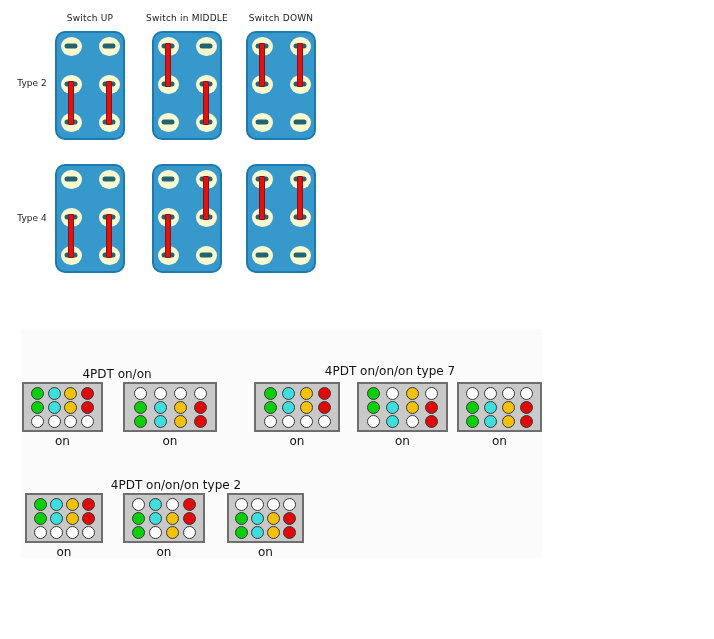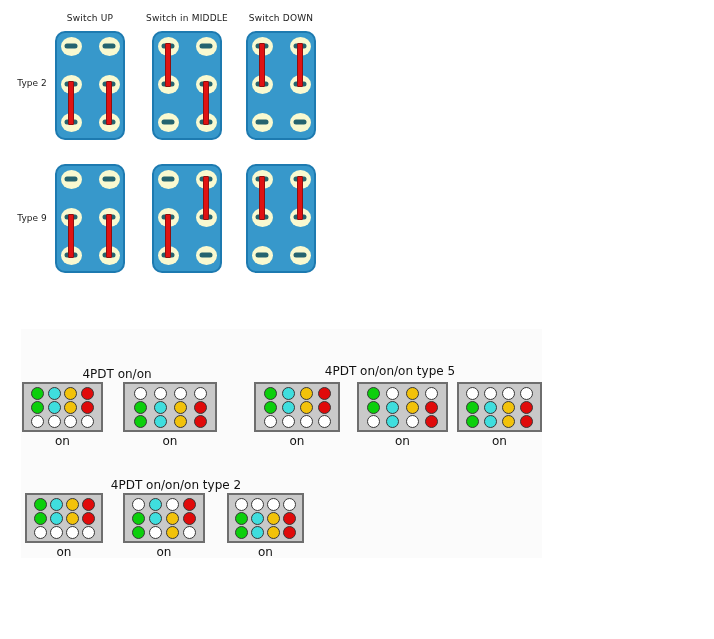--- a/index.html
+++ b/index.html
@@ -49,21 +49,21 @@
 </head>
 <body>
 
 <div class="stage" style="--switch-body: #3798cb; --switch-border: #1d7ab0; --terminal-fill: #f9f9d0; --terminal-slot: #25646f; --connector-red: #e01212; --connector-dark: #8f1010; --panel-fill: #c9c9c9; --panel-border: #6e6e6e; --dot-green: #0ccf0c; --dot-cyan: #3fdede; --dot-yellow: #f2c20a; --dot-red: #e00a0a; --dot-white: #ffffff; --dot-outline: #383838; --section-bg: #fbfbfb;">
 
   <span class="lbl col-label" style="left:90px;  top:13px;">Switch UP</span>
   <span class="lbl col-label" style="left:187px; top:13px;">Switch in MIDDLE</span>
   <span class="lbl col-label" style="left:281px; top:13px;">Switch DOWN</span>
 
   <span class="row-label" style="left:32px; top:83px;">Type 2</span>
-  <span class="row-label" style="left:32px; top:218px;">Type 9</span>
+  <span class="row-label" style="left:32px; top:218px;">Type 4</span>
 
   <div id="dpdt-layer" class="abs" style="left:0; top:0;">
       <div class="dpdt-switch" style="left: 55px; top: 31px;">
         <div class="term" style="left: 3.5px; top: 3.5px;">
           <div class="slot"></div>
         </div>
         <div class="term" style="left: 41.5px; top: 3.5px;">
           <div class="slot"></div>
         </div>
         <div class="term" style="left: 3.5px; top: 41.5px;">
@@ -189,21 +189,21 @@
           <div class="slot"></div>
         </div>
         <div class="bar" style="left: 11px; top: 10px; height: 44px;"></div>
         <div class="bar" style="left: 49px; top: 10px; height: 44px;"></div>
       </div>
     </div>
 
   <div class="pdt-box"></div>
 
   <span class="lbl group-label" style="left:117px; top:367px;">4PDT on/on</span>
-  <span class="lbl group-label" style="left:390px; top:364px;">4PDT on/on/on type 5</span>
+  <span class="lbl group-label" style="left:390px; top:364px;">4PDT on/on/on type 7</span>
   <span class="lbl group-label" style="left:176px; top:478px;">4PDT on/on/on type 2</span>
 
   <div id="pdt-layer" class="abs" style="left:0; top:0;">
       <div class="panel" style="left: 22px; top: 382px; width: 81px; height: 50px;">
         <span class="dot" style="background: rgb(12, 207, 12);"></span>
         <span class="dot" style="background: rgb(63, 222, 222);"></span>
         <span class="dot" style="background: rgb(242, 194, 10);"></span>
         <span class="dot" style="background: rgb(224, 10, 10);"></span>
         <span class="dot" style="background: rgb(12, 207, 12);"></span>
         <span class="dot" style="background: rgb(63, 222, 222);"></span>

